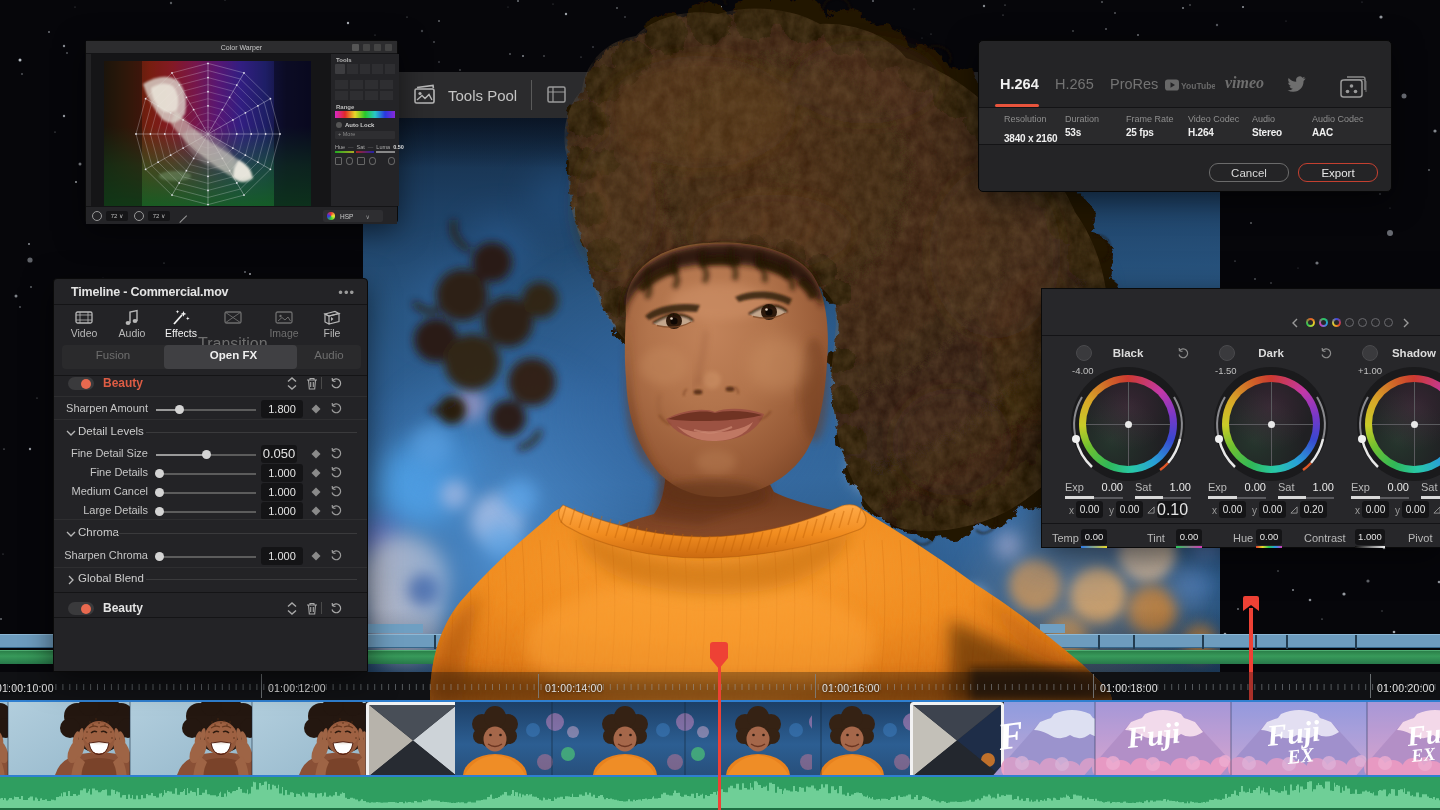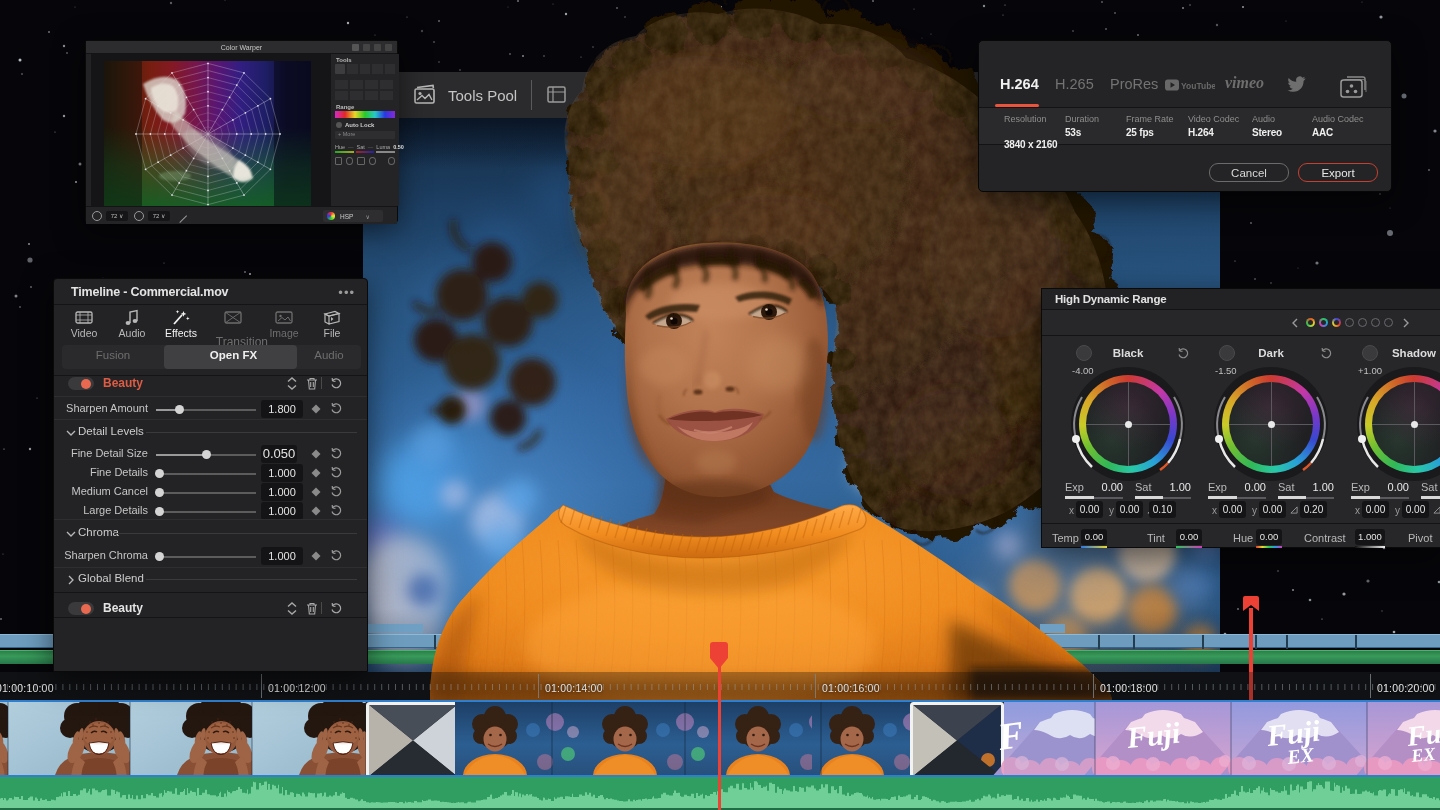--- a/index.html
+++ b/index.html
@@ -1322,21 +1322,21 @@
         <path d="M3,16 L11,7" stroke="#f2f2f2" stroke-width="1.8"></path>
         <path d="M12.5,3 l.8,2.1 2.1,.8 -2.1,.8 -.8,2.1 -.8,-2.1 -2.1,-.8 2.1,-.8 Z" fill="#f2f2f2"></path>
         <path d="M16.8,8.5 l.5,1.4 1.4,.5 -1.4,.5 -.5,1.4 -.5,-1.4 -1.4,-.5 1.4,-.5 Z" fill="#f2f2f2"></path>
         <path d="M6.5,2 l.5,1.3 1.3,.5 -1.3,.5 -.5,1.3 -.5,-1.3 -1.3,-.5 1.3,-.5 Z" fill="#f2f2f2"></path>
       </svg>
 <div style="position:absolute;left:92px;top:48px;width:70px;text-align:center;font-size:10.5px;color:#f2f2f2">Effects</div>
 <svg style="position:absolute;left:169px;top:29px" width="20" height="18" viewBox="0 0 20 18">
         <rect x="2" y="4" width="16" height="11" rx="1.5" fill="none" stroke="#6e6e6e" stroke-width="1.3"></rect>
         <path d="M2,4 L18,15 M18,4 L2,15" stroke="#6e6e6e" stroke-width="0.9"></path>
       </svg>
-<div style="position:absolute;left:144px;top:56px;width:70px;text-align:right;font-size:12px;color:#6e6e6e">Transition</div>
+<div style="position:absolute;left:144px;top:56px;width:70px;text-align:left;font-size:16px;color:#6e6e6e">Transition</div>
 <svg style="position:absolute;left:220px;top:29px" width="20" height="18" viewBox="0 0 20 18">
         <rect x="2" y="4" width="16" height="11" rx="1.5" fill="none" stroke="#6e6e6e" stroke-width="1.3"></rect>
         <circle cx="6.5" cy="8" r="1.2" fill="#6e6e6e"></circle>
         <path d="M4,13 L8,9.5 L11,12 L14,9 L16.5,13" fill="none" stroke="#6e6e6e" stroke-width="1"></path>
       </svg>
 <div style="position:absolute;left:195px;top:48px;width:70px;text-align:center;font-size:10.5px;color:#6e6e6e">Image</div>
 <svg style="position:absolute;left:268px;top:29px" width="20" height="18" viewBox="0 0 20 18">
         <path d="M3,6 L13,3.5 L17,5.5 L7,8 Z" fill="none" stroke="#b8b8b8" stroke-width="1.2"></path>
         <path d="M3,6 L7,8 L7,16 L3,14 Z M7,8 L17,5.5 L17,13.5 L7,16 Z" fill="none" stroke="#b8b8b8" stroke-width="1.2"></path>
         <path d="M9,9 l2.5,2 -2.5,2 Z" fill="#b8b8b8"></path>
@@ -1484,21 +1484,21 @@
   <rect x="2" y="7" width="21" height="17" rx="2.5" fill="none" stroke="#9a9a9a" stroke-width="1.5"></rect>
   <circle cx="12.5" cy="13" r="1.8" fill="#9a9a9a"></circle>
           <circle cx="8.5" cy="18.5" r="1.8" fill="#9a9a9a"></circle>
           <circle cx="16.5" cy="18.5" r="1.8" fill="#9a9a9a"></circle>
  </svg>
 </div>
 <div style="position:absolute;left:16px;top:63px;width:44px;height:3px;background:#e8543c;border-radius:2px"></div>
 <div style="position:absolute;left:0;top:66px;width:100%;height:38px;background:#2a2a2c;border-top:1px solid #131315;border-bottom:1px solid #131315">
  <div style="position:absolute;left:25px;top:6px">
           <div style="font-size:9px;color:#8e8e8e">Resolution</div>
-          <div style="font-size:10px;font-weight:bold;color:#efefef;margin-top:15px;letter-spacing:-0.2px">3840 x 2160</div>
+          <div style="font-size:10px;font-weight:bold;color:#efefef;margin-top:9px;letter-spacing:-0.2px">3840 x 2160</div>
         </div>
  <div style="position:absolute;left:86px;top:6px">
           <div style="font-size:9px;color:#8e8e8e">Duration</div>
           <div style="font-size:10px;font-weight:bold;color:#efefef;margin-top:3px;letter-spacing:-0.2px">53s</div>
         </div>
  <div style="position:absolute;left:147px;top:6px">
           <div style="font-size:9px;color:#8e8e8e">Frame Rate</div>
           <div style="font-size:10px;font-weight:bold;color:#efefef;margin-top:3px;letter-spacing:-0.2px">25 fps</div>
         </div>
  <div style="position:absolute;left:209px;top:6px">
@@ -1511,23 +1511,20 @@
         </div>
  <div style="position:absolute;left:333px;top:6px">
           <div style="font-size:9px;color:#8e8e8e">Audio Codec</div>
           <div style="font-size:10px;font-weight:bold;color:#efefef;margin-top:3px;letter-spacing:-0.2px">AAC</div>
         </div>
 </div>
 <div style="position:absolute;right:102px;top:122px;width:80px;height:19px;border:1px solid #6b6b6b;border-radius:9px;color:#d8d8d8;font-size:11.5px;text-align:center;line-height:18px">Cancel</div>
 <div style="position:absolute;right:13px;top:122px;width:80px;height:19px;border:1px solid #c44030;border-radius:9px;color:#e8e8e8;font-size:11.5px;text-align:center;line-height:18px">Export</div>
 </div>
 <div class="panel" id="hdr">
-      <div style="position:absolute;left:0;top:0;width:100%;height:21px;background:#222225;border-bottom:1px solid #131316">
-        <div style="font-size:11.5px;font-weight:bold;color:#e2e2e2;letter-spacing:-0.2px;padding:4px 0 0 13px">High Dynamic Range</div>
-      </div>
 <div style="position:absolute;left:0;top:22px;width:100%;height:25px;border-bottom:1px solid #131316"></div>
 <svg style="position:absolute;left:249px;top:29px" width="8" height="10" viewBox="0 0 8 10">
         <path d="M6,1 L2,5 L6,9" fill="none" stroke="#9a9a9a" stroke-width="1.4"></path>
       </svg>
 <div style="position:absolute;left:264px;top:29px;width:9px;height:9px;border-radius:50%;background:conic-gradient(#e05828,#e8d828,#28c858,#e05828)"></div>
       <div style="position:absolute;left:266px;top:31px;width:5px;height:5px;border-radius:50%;background:#27272a"></div>
 <div style="position:absolute;left:277px;top:29px;width:9px;height:9px;border-radius:50%;background:conic-gradient(#28c858,#2898e8,#d838b8,#28c858)"></div>
       <div style="position:absolute;left:279px;top:31px;width:5px;height:5px;border-radius:50%;background:#27272a"></div>
 <div style="position:absolute;left:290px;top:29px;width:9px;height:9px;border-radius:50%;background:conic-gradient(#3848e0,#e03a30,#e8d828,#3848e0)"></div>
       <div style="position:absolute;left:292px;top:31px;width:5px;height:5px;border-radius:50%;background:#27272a"></div>
@@ -1632,21 +1629,21 @@
 <div style="position:absolute;left:111px;top:155px;width:28px;height:3px;background:#d8d8d8"></div>
       </div>
 
 <div style="position:absolute;left:27px;top:216px;font-size:10px;color:#9a9a9a">x</div>
 <div class="vbox" style="left:34px;top:212px;width:27px;height:17px;font-size:10px;line-height:17px">0.00</div>
 <div style="position:absolute;left:67px;top:216px;font-size:10px;color:#9a9a9a">y</div>
 <div class="vbox" style="left:74px;top:212px;width:27px;height:17px;font-size:10px;line-height:17px">0.00</div>
 <svg style="position:absolute;left:105px;top:217px" width="8" height="8" viewBox="0 0 9 9">
         <path d="M1,8 L8,1 L8,8 Z" fill="none" stroke="#9a9a9a" stroke-width="1"></path>
       </svg>
-<div class="vbox" style="left:107px;top:212px;width:27px;height:17px;font-size:10px;line-height:17px">0.10</div>
+<div class="vbox" style="left:115px;top:212px;width:27px;height:17px;font-size:16px;line-height:17px">0.10</div>
 
 <div style="position:absolute;left:170px;top:216px;font-size:10px;color:#9a9a9a">x</div>
 <div class="vbox" style="left:177px;top:212px;width:27px;height:17px;font-size:10px;line-height:17px">0.00</div>
 <div style="position:absolute;left:210px;top:216px;font-size:10px;color:#9a9a9a">y</div>
 <div class="vbox" style="left:217px;top:212px;width:27px;height:17px;font-size:10px;line-height:17px">0.00</div>
 <svg style="position:absolute;left:248px;top:217px" width="8" height="8" viewBox="0 0 9 9">
         <path d="M1,8 L8,1 L8,8 Z" fill="none" stroke="#9a9a9a" stroke-width="1"></path>
       </svg>
 <div class="vbox" style="left:258px;top:212px;width:27px;height:17px;font-size:10px;line-height:17px">0.20</div>
 

